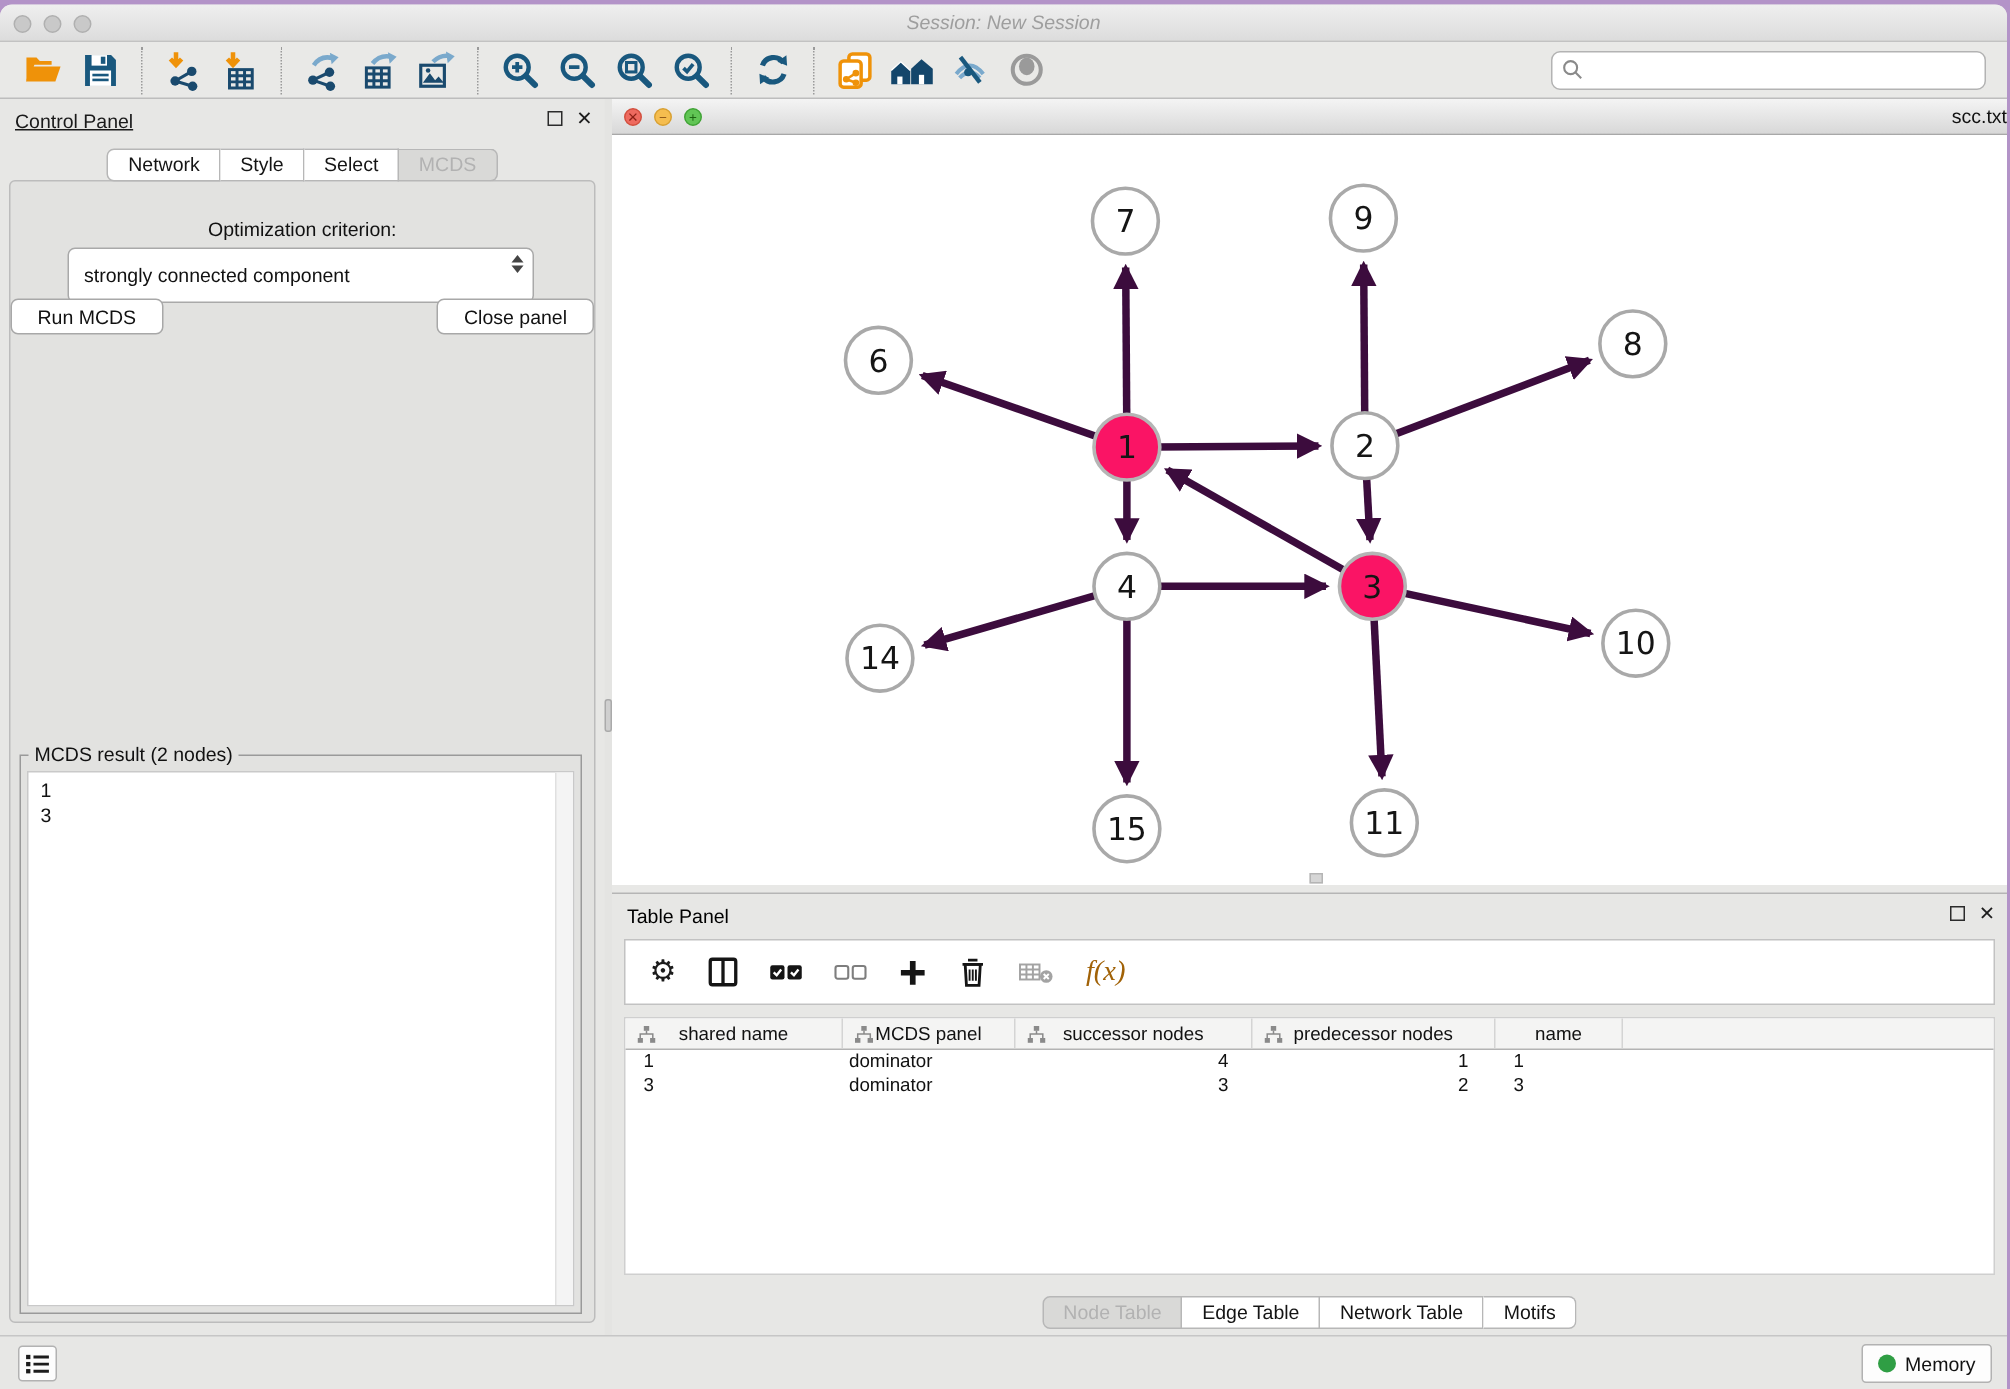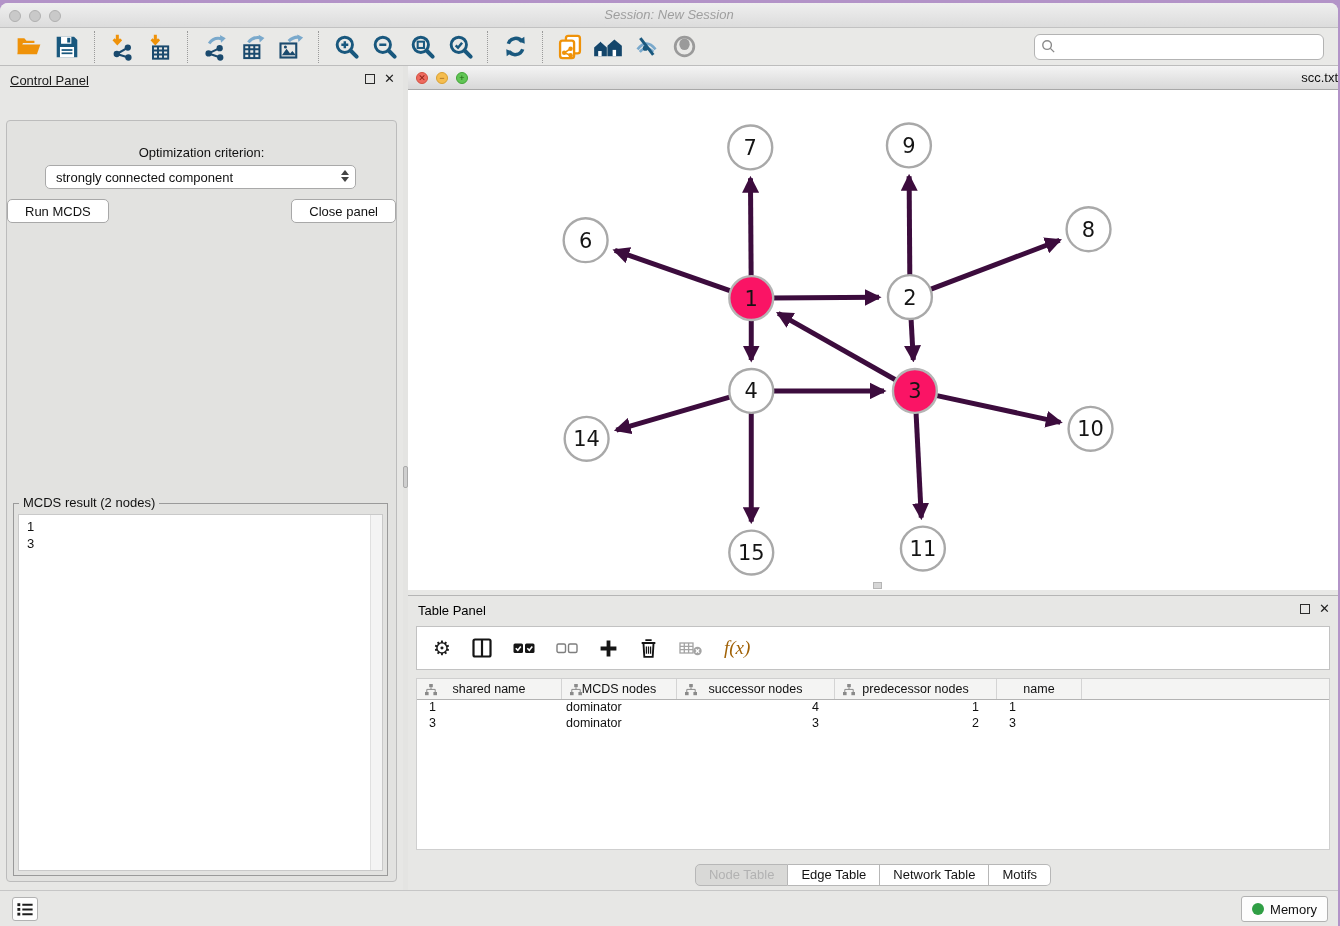--- a/index.html
+++ b/index.html
@@ -34,21 +34,21 @@
 
   .tabs { display:flex; justify-content:center; position:relative; z-index:2; }
   .tab { background:#fff; border:1px solid #b7b7b7; border-left:none; padding:2px 13px 3px; font-size:13px; color:#141414; cursor:pointer; }
   .tab:first-child { border-left:1px solid #b7b7b7; border-radius:5px 0 0 5px; }
   .tab:last-child { border-radius:0 5px 5px 0; }
   .tab.active { background:#d9d9d7; color:#b2b2b2; }
 
   .cp-tabs { position:absolute; top:33px; left:0; right:0; }
   .cp-content { position:absolute; top:54px; left:6px; right:6px; bottom:8px; background:#e2e2e0; border:1px solid #bcbcbc; border-radius:4px; }
   .opt-label { position:absolute; top:24px; left:0; right:0; text-align:center; font-size:13px; color:#111; }
-  .dropdown { position:absolute; top:44px; left:38px; right:40px; height:24px; background:#fff; border:1px solid #a9a9a9; border-radius:5px; display:flex; align-items:center; padding:0 22px 0 10px; font-size:13px; color:#111; cursor:pointer; }
+  .dropdown { position:absolute; top:44px; left:38px; right:40px; height:37px; background:#fff; border:1px solid #a9a9a9; border-radius:5px; display:flex; align-items:center; padding:0 22px 0 10px; font-size:13px; color:#111; cursor:pointer; }
   .stepper { position:absolute; right:6px; top:4px; display:flex; flex-direction:column; gap:2px; }
   .stepper .up { width:0; height:0; border-left:4px solid transparent; border-right:4px solid transparent; border-bottom:5px solid #444; }
   .stepper .dn { width:0; height:0; border-left:4px solid transparent; border-right:4px solid transparent; border-top:5px solid #444; }
   .btn-row { position:absolute; top:78px; left:0; right:0; display:flex; justify-content:space-between; gap:3px; }
   .pbtn { height:24px; padding:0 17px; background:#fff; border:1px solid #a8a8a8; border-radius:5px; font-size:13px; color:#111; cursor:pointer; font-family:inherit; }
 
   .result-group { position:absolute; left:6px; right:8px; top:382px; bottom:5px; border:1px solid #9a9a9a; }
   .result-legend { position:absolute; top:-9px; left:5px; background:#e2e2e0; padding:0 4px; font-size:13px; color:#111; }
   .result-box { position:absolute; left:4px; right:4px; top:10px; bottom:4px; background:#fff; border:1px solid #c9c9c9; }
   .result-scroll { position:absolute; right:0; top:0; bottom:0; width:12px; background:#f4f4f4; border-left:1px solid #e0e0e0; }
@@ -253,20 +253,26 @@
     </div>
   </div>
 
   <div class="control-panel">
     <div class="panel-head">
       <span class="ph-title">Control Panel</span>
       <span class="ph-icons">
         <span class="float-ic"></span>
         <span class="close-ic">✕</span>
       </span>
+    </div>
+    <div class="tabs cp-tabs">
+      <span class="tab">Network</span>
+      <span class="tab">Style</span>
+      <span class="tab">Select</span>
+      <span class="tab active">MCDS</span>
     </div>
     <div class="cp-content">
       <div class="opt-label">Optimization criterion:</div>
       <div class="dropdown">
         <span>strongly connected component</span>
         <span class="stepper">
             <span class="up"></span>
             <span class="dn"></span>
           </span>
       </div>
@@ -447,21 +453,21 @@
         </div>
         <div class="th" style="width:115px">
           <svg class="sort-ic" width="12" height="12" viewBox="0 0 12 12">
               <g fill="#8a8a8a">
                 <rect x="4.2" y="0" width="3.6" height="3.2"></rect>
                 <rect x="0" y="8" width="3.6" height="3.2"></rect>
                 <rect x="8.4" y="8" width="3.6" height="3.2"></rect>
               </g>
               <path d="M6 3.2v2.2M1.8 8V5.4h8.4V8" stroke="#8a8a8a" fill="none"></path>
             </svg>
-          <span>MCDS nodes</span>
+          <span>MCDS panel</span>
         </div>
         <div class="th" style="width:158px">
           <svg class="sort-ic" width="12" height="12" viewBox="0 0 12 12">
               <g fill="#8a8a8a">
                 <rect x="4.2" y="0" width="3.6" height="3.2"></rect>
                 <rect x="0" y="8" width="3.6" height="3.2"></rect>
                 <rect x="8.4" y="8" width="3.6" height="3.2"></rect>
               </g>
               <path d="M6 3.2v2.2M1.8 8V5.4h8.4V8" stroke="#8a8a8a" fill="none"></path>
             </svg>

